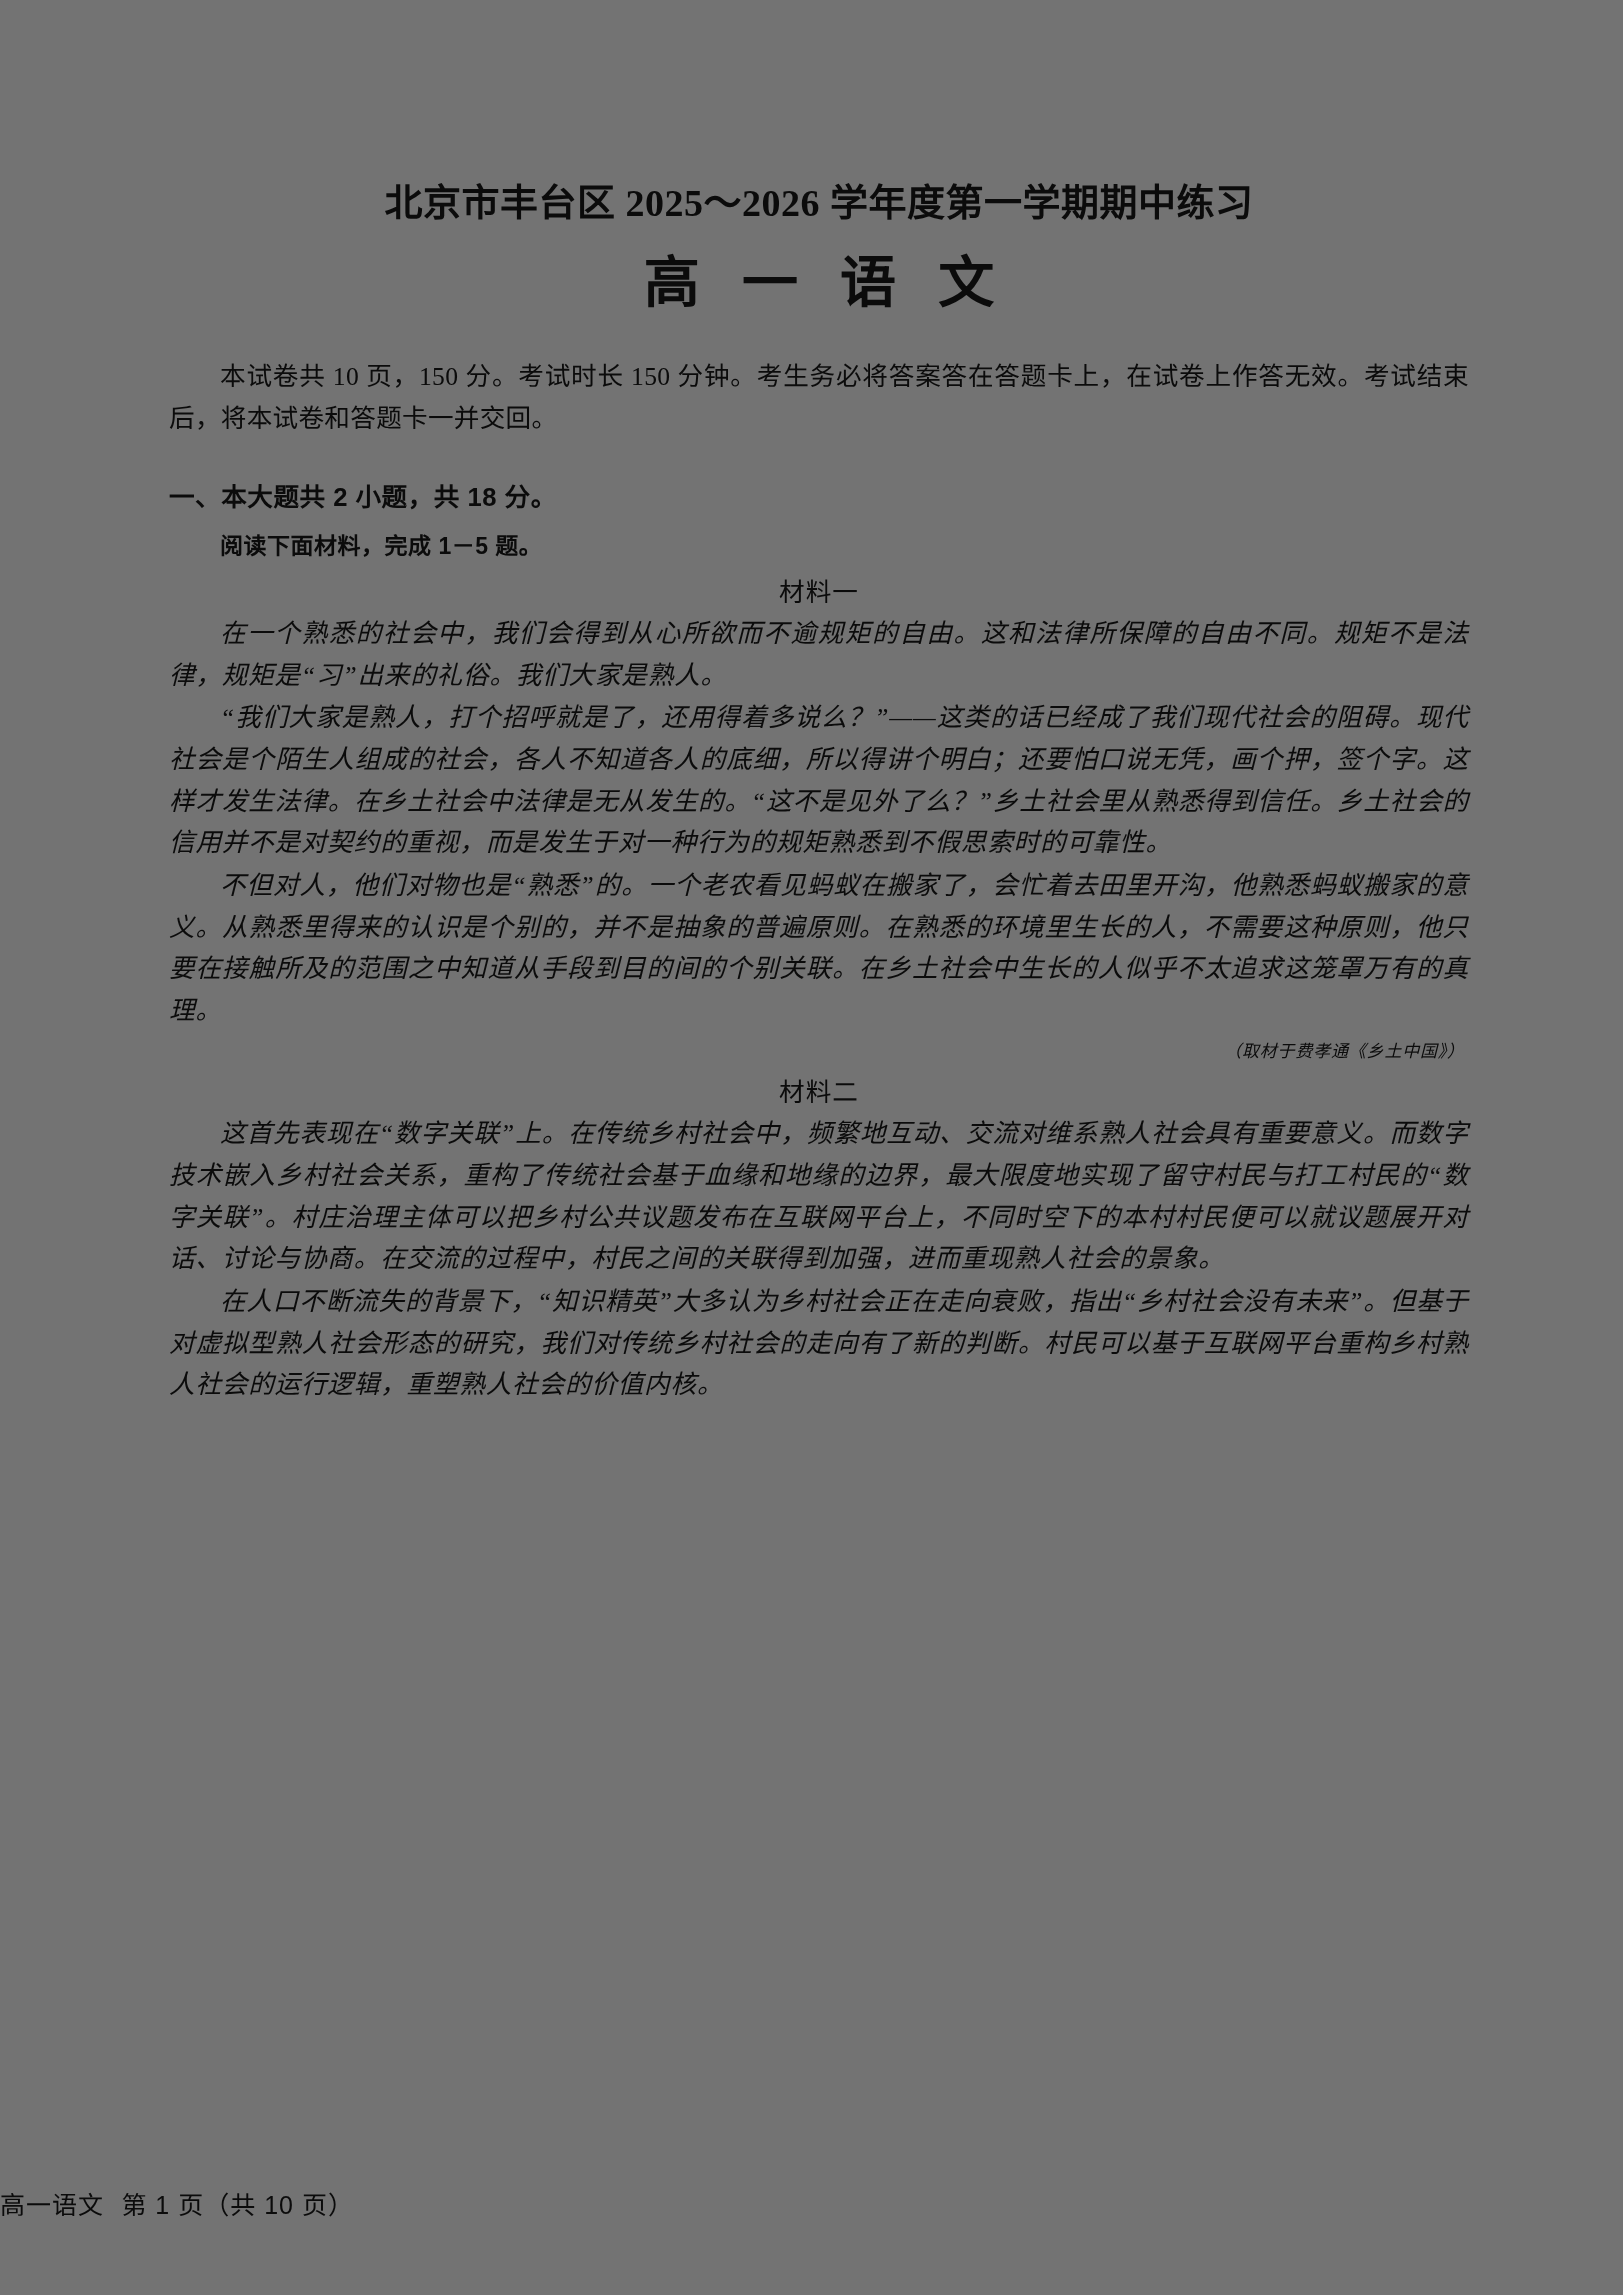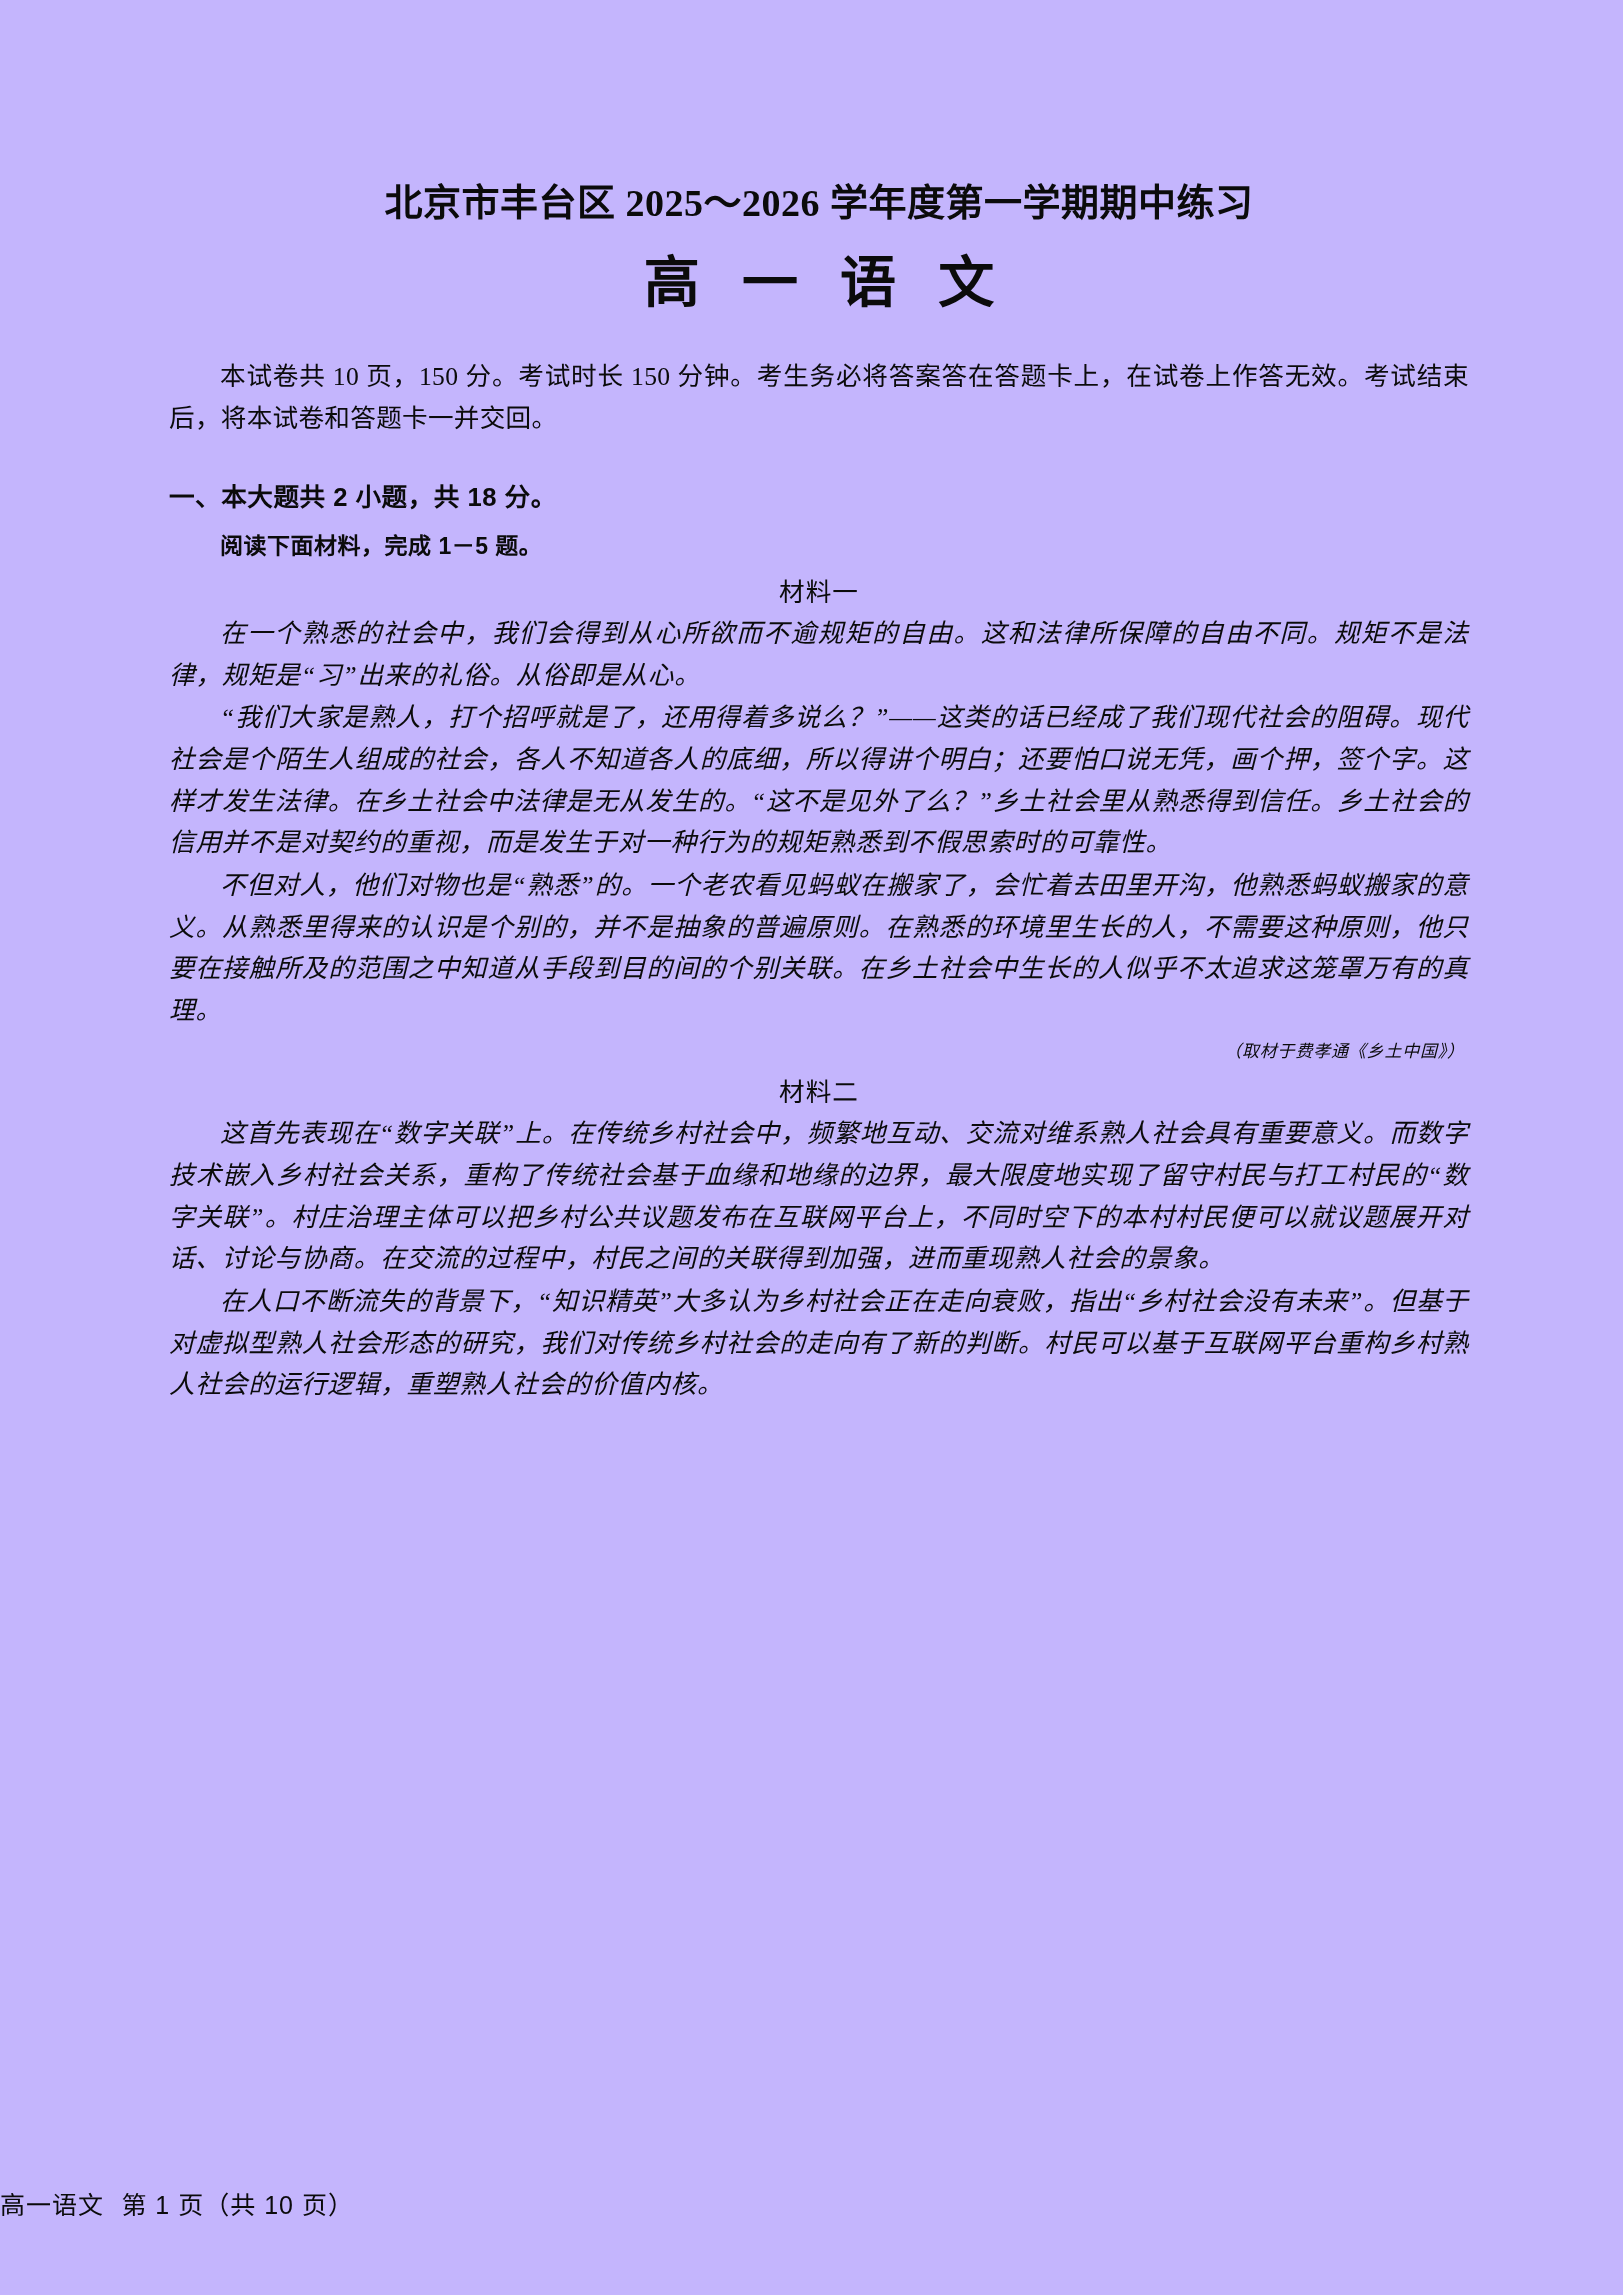--- a/index.html
+++ b/index.html
@@ -12,21 +12,21 @@
   body {
     font-family: "Liberation Serif", "DejaVu Serif", serif;
     color: #0b0b0b;
     -webkit-font-smoothing: antialiased;
   }
 
   .page {
     position: relative;
     width: 1624px;
     height: 2295px;
-    background: #c4b5fd;
+    background: #737373;
     box-sizing: border-box;
     overflow: hidden;
   }
 
   
   .content {
     position: absolute;
     left: 169px;
     top: 0;
     width: 1300px;
@@ -162,21 +162,21 @@
 
 
     <div class="instructions">本试卷共 10 页，150 分。考试时长 150 分钟。考生务必将答案答在答题卡上，在试卷上作答无效。考试结束后，将本试卷和答题卡一并交回。</div>
 
     <div class="section-heading">一、本大题共 2 小题，共 18 分。</div>
 
     <div class="section-subheading">阅读下面材料，完成 1－5 题。</div>
 
     <div class="material-label">材料一</div>
 
-    <p class="para">在一个熟悉的社会中，我们会得到从心所欲而不逾规矩的自由。这和法律所保障的自由不同。规矩不是法律，规矩是“习”出来的礼俗。从俗即是从心。</p>
+    <p class="para">在一个熟悉的社会中，我们会得到从心所欲而不逾规矩的自由。这和法律所保障的自由不同。规矩不是法律，规矩是“习”出来的礼俗。我们大家是熟人。</p>
 
     <p class="para">“我们大家是熟人，打个招呼就是了，还用得着多说么？”——这类的话已经成了我们现代社会的阻碍。现代社会是个陌生人组成的社会，各人不知道各人的底细，所以得讲个明白；还要怕口说无凭，画个押，签个字。这样才发生法律。在乡土社会中法律是无从发生的。“这不是见外了么？”乡土社会里从熟悉得到信任。乡土社会的信用并不是对契约的重视，而是发生于对一种行为的规矩熟悉到不假思索时的可靠性。</p>
 
     <p class="para">不但对人，他们对物也是“熟悉”的。一个老农看见蚂蚁在搬家了，会忙着去田里开沟，他熟悉蚂蚁搬家的意义。从熟悉里得来的认识是个别的，并不是抽象的普遍原则。在熟悉的环境里生长的人，不需要这种原则，他只要在接触所及的范围之中知道从手段到目的间的个别关联。在乡土社会中生长的人似乎不太追求这笼罩万有的真理。</p>
 
     <div class="attribution">（取材于费孝通《乡土中国》）</div>
 
     <div class="material-label">材料二</div>
 
     <p class="para">这首先表现在“数字关联”上。在传统乡村社会中，频繁地互动、交流对维系熟人社会具有重要意义。而数字技术嵌入乡村社会关系，重构了传统社会基于血缘和地缘的边界，最大限度地实现了留守村民与打工村民的“数字关联”。村庄治理主体可以把乡村公共议题发布在互联网平台上，不同时空下的本村村民便可以就议题展开对话、讨论与协商。在交流的过程中，村民之间的关联得到加强，进而重现熟人社会的景象。</p>

